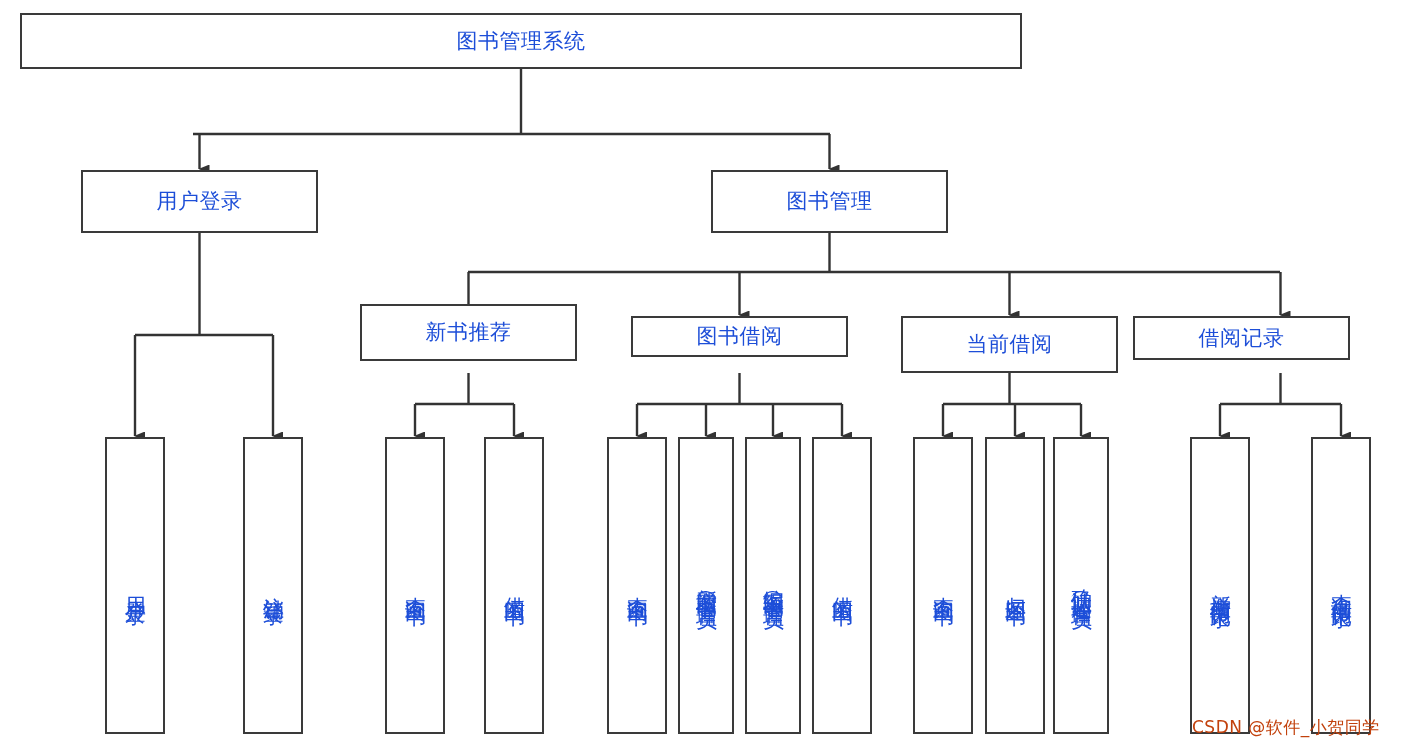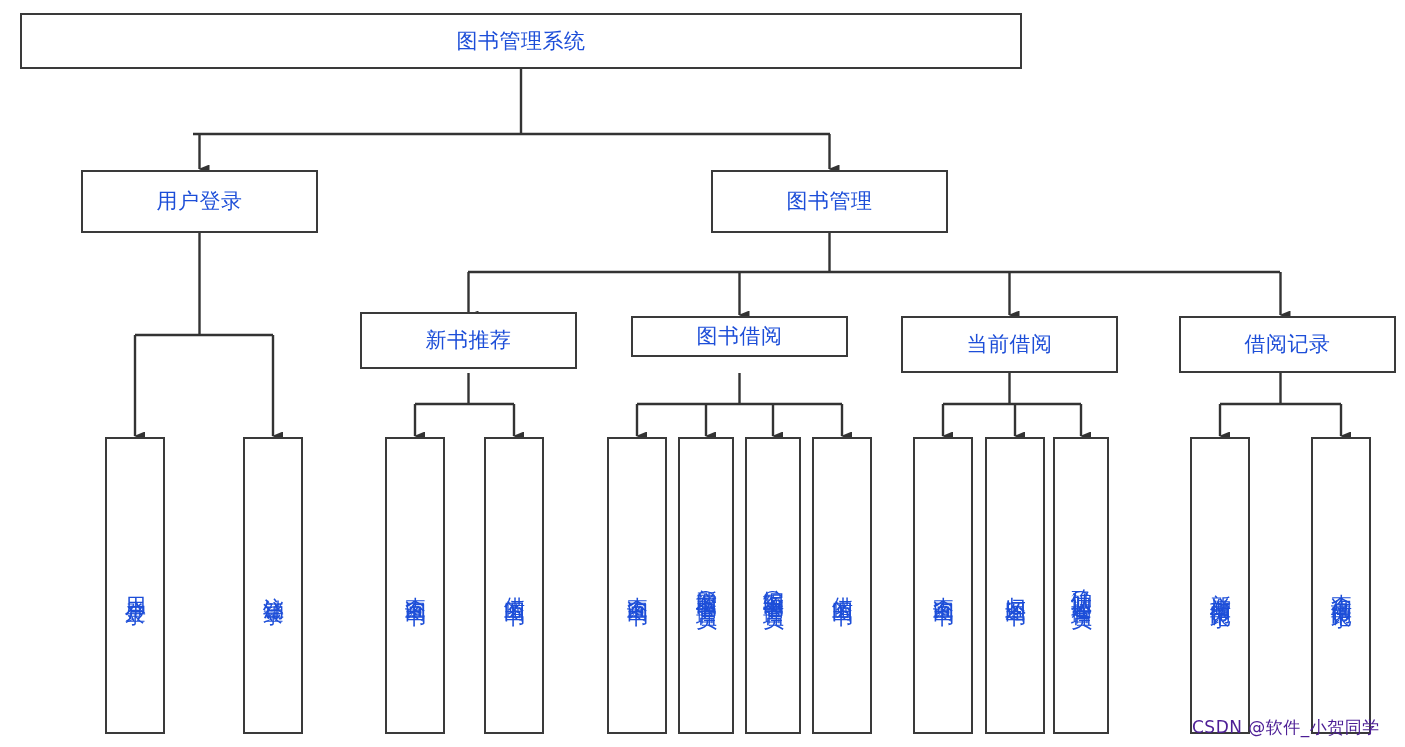--- a/index.html
+++ b/index.html
@@ -47,21 +47,21 @@
     white-space:nowrap;
     font-size:21px;
   }
   .node.vertical{
     align-items:center;
     justify-content:center;
   }
   .watermark{
     position:absolute;
     font-size:17px;
-    color:#4c1d95;
+    color:#c2410c;
     letter-spacing:0.5px;
     white-space:nowrap;
     font-family:"DejaVu Sans","Liberation Sans",sans-serif;
   }
 </style>
 </head>
 <body>
 
 <div id="canvas">
 
@@ -111,30 +111,30 @@
   <div id="node-layer">
       <div class="node" style="left: 20px; top: 13px; width: 1002px; height: 56px;">
         <span class="label">图书管理系统</span>
       </div>
       <div class="node" style="left: 81px; top: 170px; width: 237px; height: 63px;">
         <span class="label">用户登录</span>
       </div>
       <div class="node" style="left: 711px; top: 170px; width: 237px; height: 63px; align-items: center;">
         <span class="label">图书管理</span>
       </div>
-      <div class="node" style="left: 360px; top: 312px; width: 217px; height: 57px;">
+      <div class="node" style="left: 360px; top: 304px; width: 217px; height: 57px;">
         <span class="label">新书推荐</span>
       </div>
       <div class="node" style="left: 631px; top: 316px; width: 217px; height: 41px;">
         <span class="label">图书借阅</span>
       </div>
       <div class="node" style="left: 901px; top: 316px; width: 217px; height: 57px;">
         <span class="label">当前借阅</span>
       </div>
-      <div class="node" style="left: 1179px; top: 316px; width: 217px; height: 57px;">
+      <div class="node" style="left: 1133px; top: 316px; width: 217px; height: 44px;">
         <span class="label">借阅记录</span>
       </div>
       <div class="node vertical" style="left: 105px; top: 437px; width: 60px; height: 297px;">
         <span class="label">用户登录</span>
       </div>
       <div class="node vertical" style="left: 243px; top: 437px; width: 60px; height: 297px;">
         <span class="label">注销登录</span>
       </div>
       <div class="node vertical" style="left: 385px; top: 437px; width: 60px; height: 297px;">
         <span class="label">查询图书</span>

